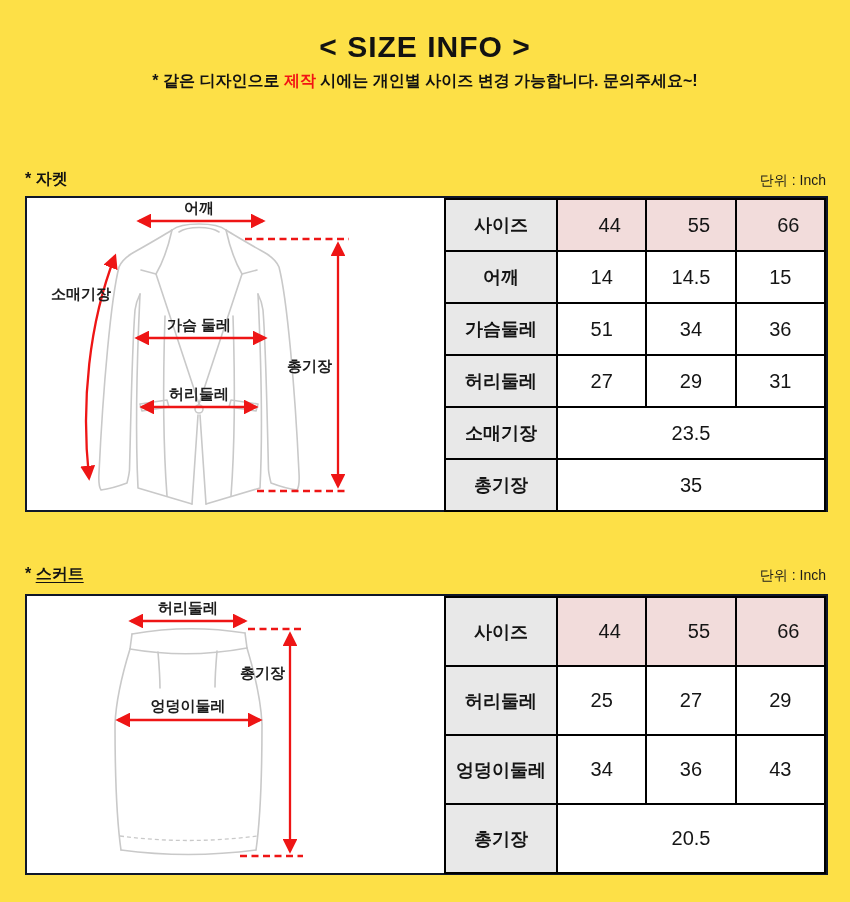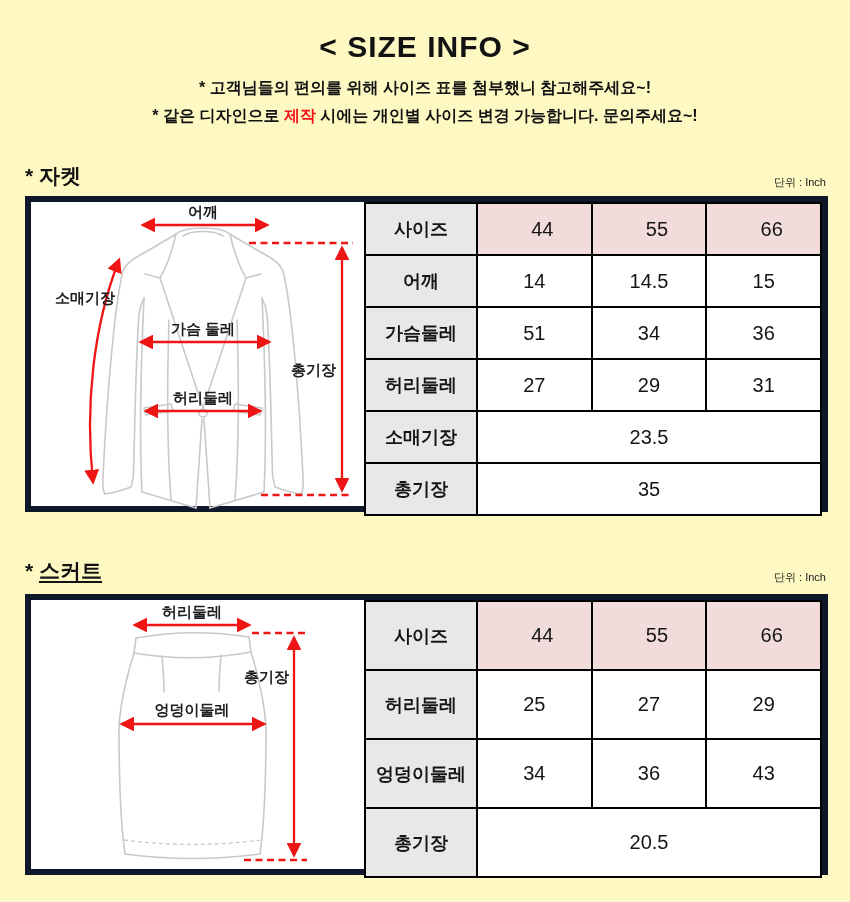--- a/index.html
+++ b/index.html
@@ -1,42 +1,42 @@
 <!DOCTYPE html>
 <html><head>
 <meta charset="utf-8">
 <style>
   * { margin:0; padding:0; box-sizing:border-box; }
   html,body { background:#ffffff; }
   body { font-family:"Liberation Sans","DejaVu Sans",sans-serif; color:#111; }
-  .page { position:relative; width:850px; height:902px; background:#fef9c3; overflow:hidden; }
+  .page { position:relative; width:850px; height:902px; background:#fde047; overflow:hidden; }
 
   
   .top { position:absolute; top:30px; left:0; width:850px; text-align:center; }
   .main-title { font-size:30px; font-weight:700; letter-spacing:1px; color:#121212; }
   .sub1 { margin-top:14px; font-size:16px; font-weight:700; color:#121212; }
   .sub2 { margin-top:7px; font-size:16px; font-weight:700; color:#121212; }
   .red-text { color:#f21414; }
 
   
   .section { position:absolute; left:25px; width:803px; }
   .sec-jacket { top:156px; }
   .sec-skirt  { top:551px; }
   .sec-head { display:flex; justify-content:space-between; align-items:flex-end; height:34px; }
-  .sec-title { font-size:21px; font-weight:700; color:#121212; }
+  .sec-title { font-size:16px; font-weight:700; color:#121212; }
   .sec-title .word-underline { text-decoration:underline; text-underline-offset:3px; }
-  .unit { font-size:11px; font-weight:500; color:#1a1a1a; padding-right:2px; }
-
-  .frame { position:relative; margin-top:6px; width:803px; border:6px solid #0f172a; background:#fff;text-decoration:underline; }
+  .unit { font-size:14px; font-weight:500; color:#1a1a1a; padding-right:2px; }
+
+  .frame { position:relative; margin-top:6px; width:803px; border:2px solid #0f172a; background:#fff;text-decoration:underline; }
   .frame-jacket { height:316px; }
   .frame-skirt  { height:281px; margin-top:9px; }
   .diagram { position:absolute; left:0; top:0; }
 
   
-  table.size-table { position:absolute; top:0; right:0; width:458px; border-collapse:collapse; table-layout:fixed; background:#fff; }
+  table.size-table { position:absolute; top:0; right:0; width:382px; border-collapse:collapse; table-layout:fixed; background:#fff; }
   table.t-jacket { height:312px; }
   table.t-skirt  { height:277px; }
   .t-jacket tr { height:52px; }
   .t-skirt  tr { height:69px; }
   .size-table td { border:2px solid #000; text-align:center; vertical-align:middle; font-size:20px; color:#151515; }
   .size-table td.lbl { background:#e8e8e8; width:112px; font-size:18px; font-weight:600; }
   .size-table td.pink { background:#f2dcdb;padding-left:16px; }
 
   
   .sketch { stroke:#c9c9c9; fill:none; stroke-width:1.6; stroke-linecap:round; stroke-linejoin:round; }
@@ -45,21 +45,20 @@
   .red-dash { stroke:#ee1515; stroke-width:2.5; fill:none; stroke-dasharray:7 4.5; }
   .dim-label { font-size:15px; fill:#1d1d1d; font-weight:600; font-family:"Liberation Sans","DejaVu Sans",sans-serif; }
 </style>
 </head>
 <body>
 
 <div class="page">
 
   <div class="top">
     <div class="main-title">&lt; SIZE INFO &gt;</div>
-    <div class="sub1">* 고객님들의 편의를 위해 사이즈 표를 첨부했니 참고해주세요~!</div>
     <div class="sub2"><span>* 같은 디자인으로 </span><span class="red-text">제작</span><span> 시에는 개인별 사이즈 변경 가능합니다. 문의주세요~!</span></div>
   </div>
 
   <div class="section sec-jacket">
     <div class="sec-head">
       <div class="sec-title"><span>*</span> <span>자켓</span></div>
       <div class="unit">단위 : Inch</div>
     </div>
 
     <div class="frame frame-jacket">

